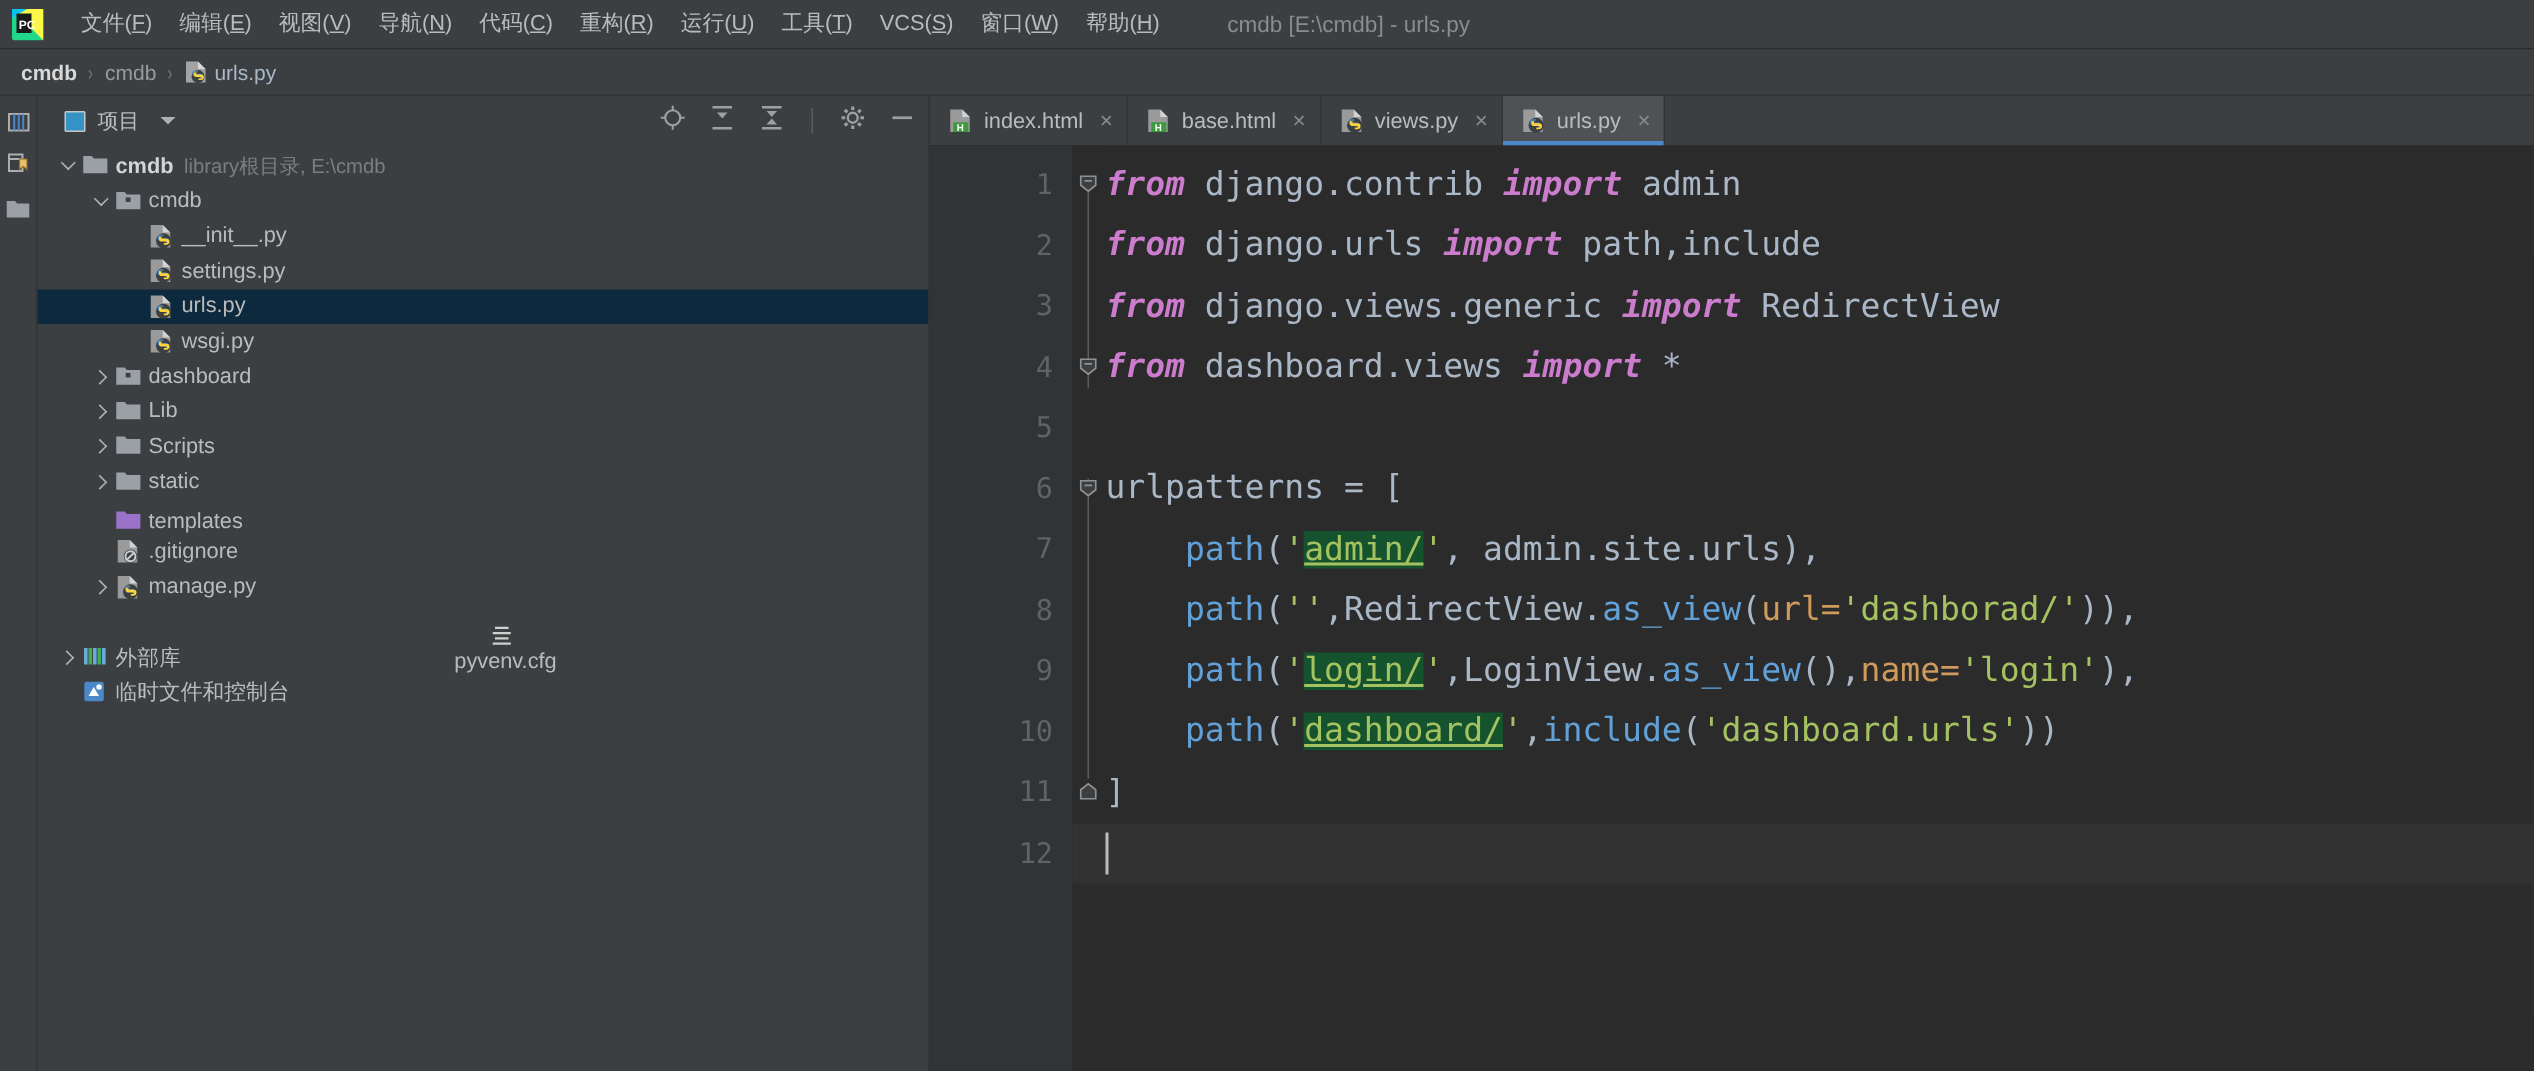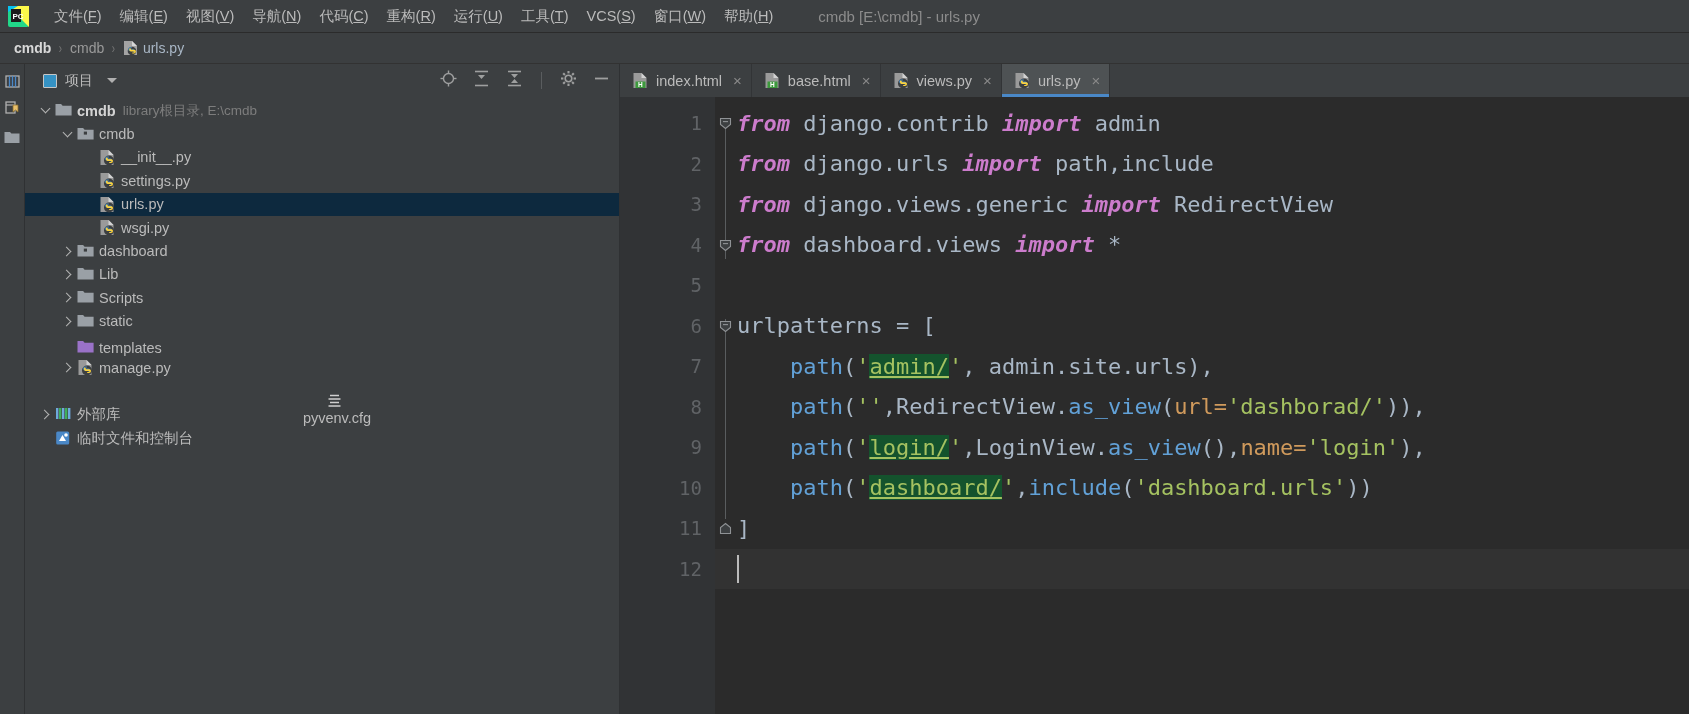--- a/index.html
+++ b/index.html
@@ -473,20 +473,31 @@
           <span class="lbl">static</span>
         </div>
         <div class="row" style="padding-left: 36px; align-items: flex-end;">
           <span class="arrow "></span>
           <span class="ico"><svg width="17" height="15" viewBox="0 0 17 15">
               <path d="M0.5 2 h5.6 l1.5 1.7 h9 v9.8 h-16.1 z" fill="#9a72c8"></path>
             </svg></span>
           <span class="lbl">templates</span>
         </div>
         <div class="row" style="padding-left: 36px;">
+          <span class="arrow "></span>
+          <span class="ico"><svg width="17" height="17" viewBox="0 0 16 17">
+              <path d="M1 1 h8 l5 5 v10 h-13 z" fill="#9a9a9a"></path>
+              <path d="M9 1 l5 5 h-5 z" fill="#d2d2d2"></path>
+              <circle cx="9.5" cy="11.8" r="4.4" fill="#3c3f41"></circle>
+              <circle cx="9.5" cy="11.8" r="3.3" fill="none" stroke="#cfcfcf" stroke-width="1.3"></circle>
+              <line x1="7.2" y1="14.1" x2="11.8" y2="9.5" stroke="#cfcfcf" stroke-width="1.3"></line>
+            </svg></span>
+          <span class="lbl">.gitignore</span>
+        </div>
+        <div class="row" style="padding-left: 36px;">
           <span class="arrow right"></span>
           <span class="ico"><svg width="17" height="17" viewBox="0 0 16 17">
               <path d="M1 1 h8 l5 5 v10 h-13 z" fill="#9a9a9a"></path>
               <path d="M9 1 l5 5 h-5 z" fill="#d2d2d2"></path>
               <circle cx="9.5" cy="11.5" r="5" fill="#3c3f41"></circle>
               <path d="M5.6 9.6 a2.1 2.1 0 0 1 2.1-2.1 h1.7 v1.05 h-2.1 v1.05 h3.6 a1.7 1.7 0 0 1 1.7 1.7 v1.5 h-1.7 v-1.4 h-3.6 a1.7 1.7 0 0 1 -1.7-1.7 z" fill="#4b8bbe"></path>
               <path d="M13.5 12 a2.1 2.1 0 0 1 -2.1 2.1 h-1.7 v-1.05 h2.1 v-1.05 h-3.6 a1.7 1.7 0 0 1 -1.7-1.7 v-1.5 h1.7 v1.4 h3.6 a1.7 1.7 0 0 1 1.7 1.7 z" fill="#ffd43b"></path>
             </svg></span>
           <span class="lbl">manage.py</span>
         </div>

